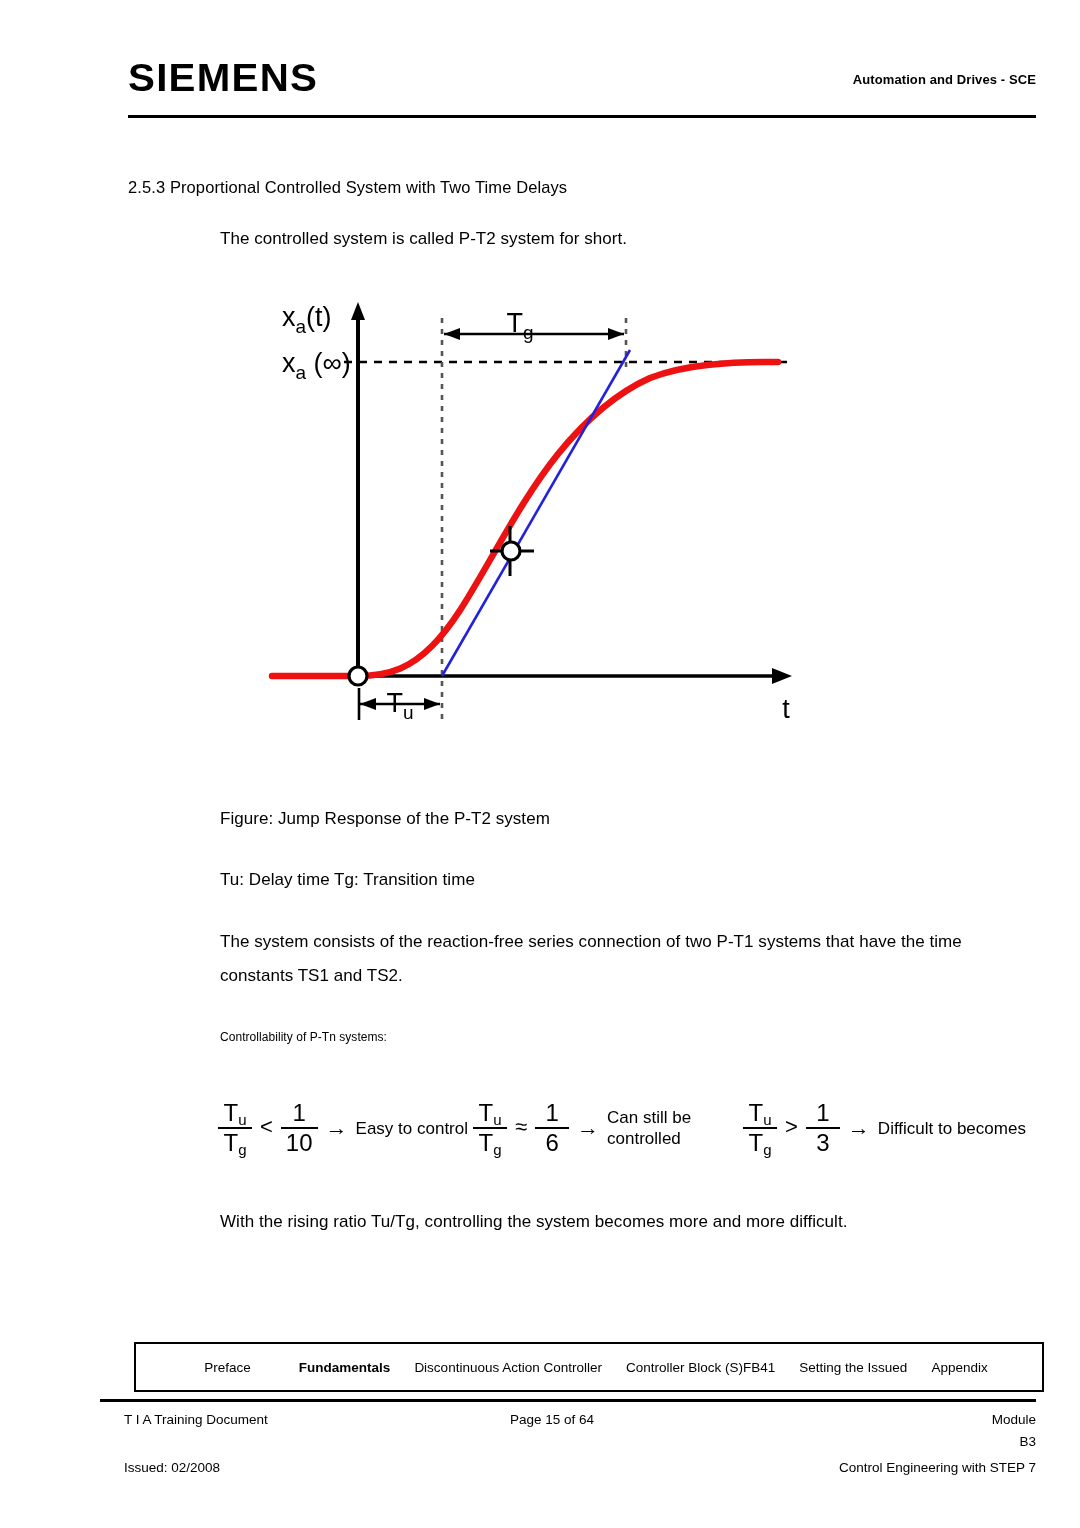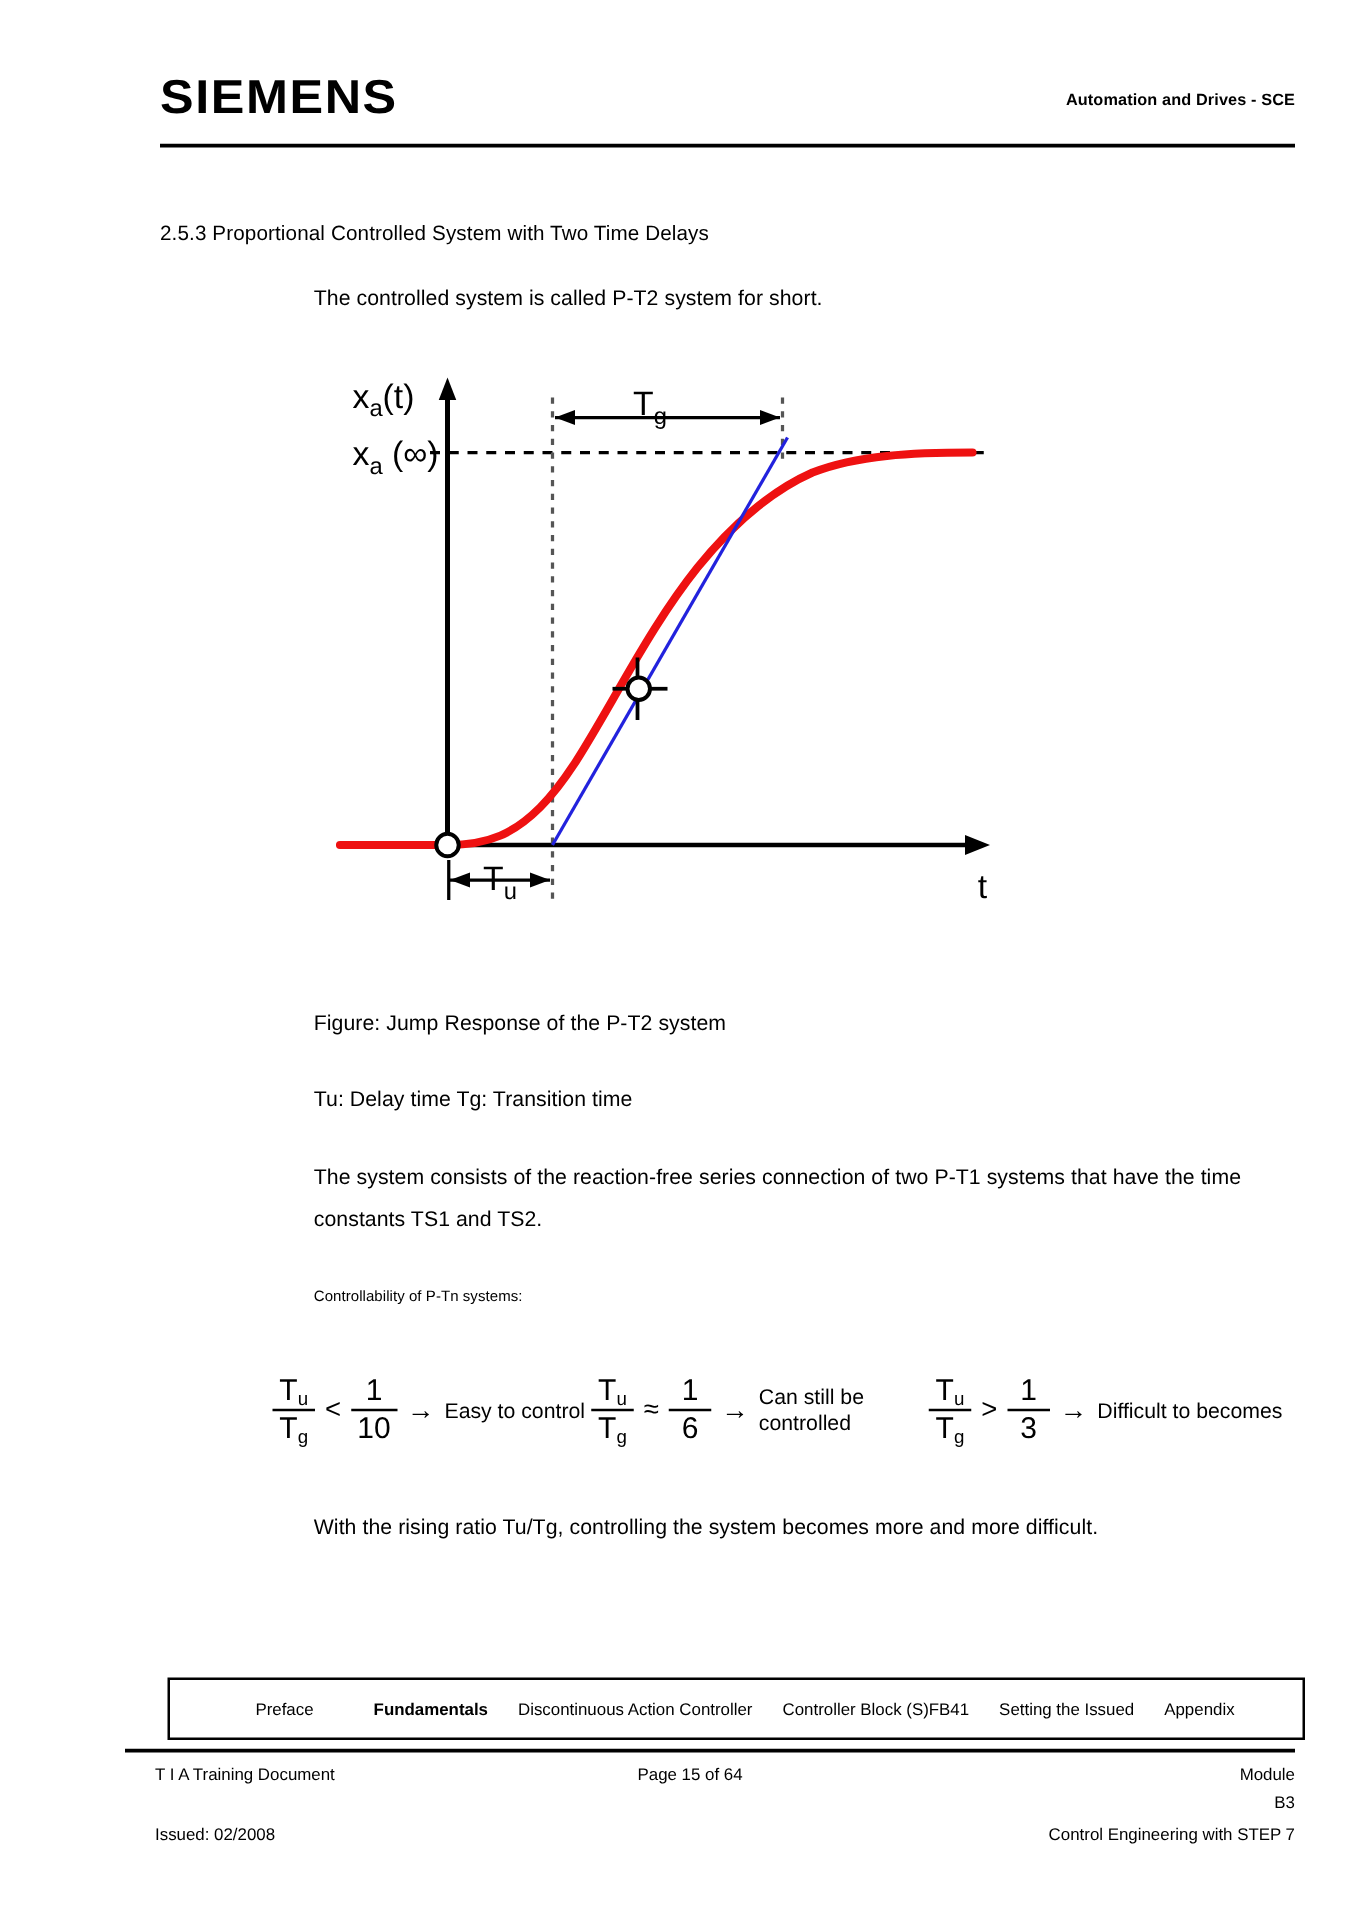--- a/index.html
+++ b/index.html
@@ -64,21 +64,20 @@
     letter-spacing: 0.1px;
     margin-top: 16px;
   }
 
   
   .para {
     position: absolute;
     font-size: 17px;
     line-height: 34px;
     letter-spacing: 0.05px;
-    margin-left: 31px;
   }
   .intro-para   { left: 220px; top: 222px; width: 760px; }
   .figure-cap   { left: 220px; top: 802px; width: 760px; }
   .tu-tg-line   { left: 220px; top: 863px; width: 760px;
                   font-weight: normal; font-size: 17px; }
   .series-para  { left: 220px; top: 925px; width: 800px; }
   .controllability {
     left: 220px; top: 1020px; width: 760px;
     font-weight: normal; font-size: 12px;
   }

